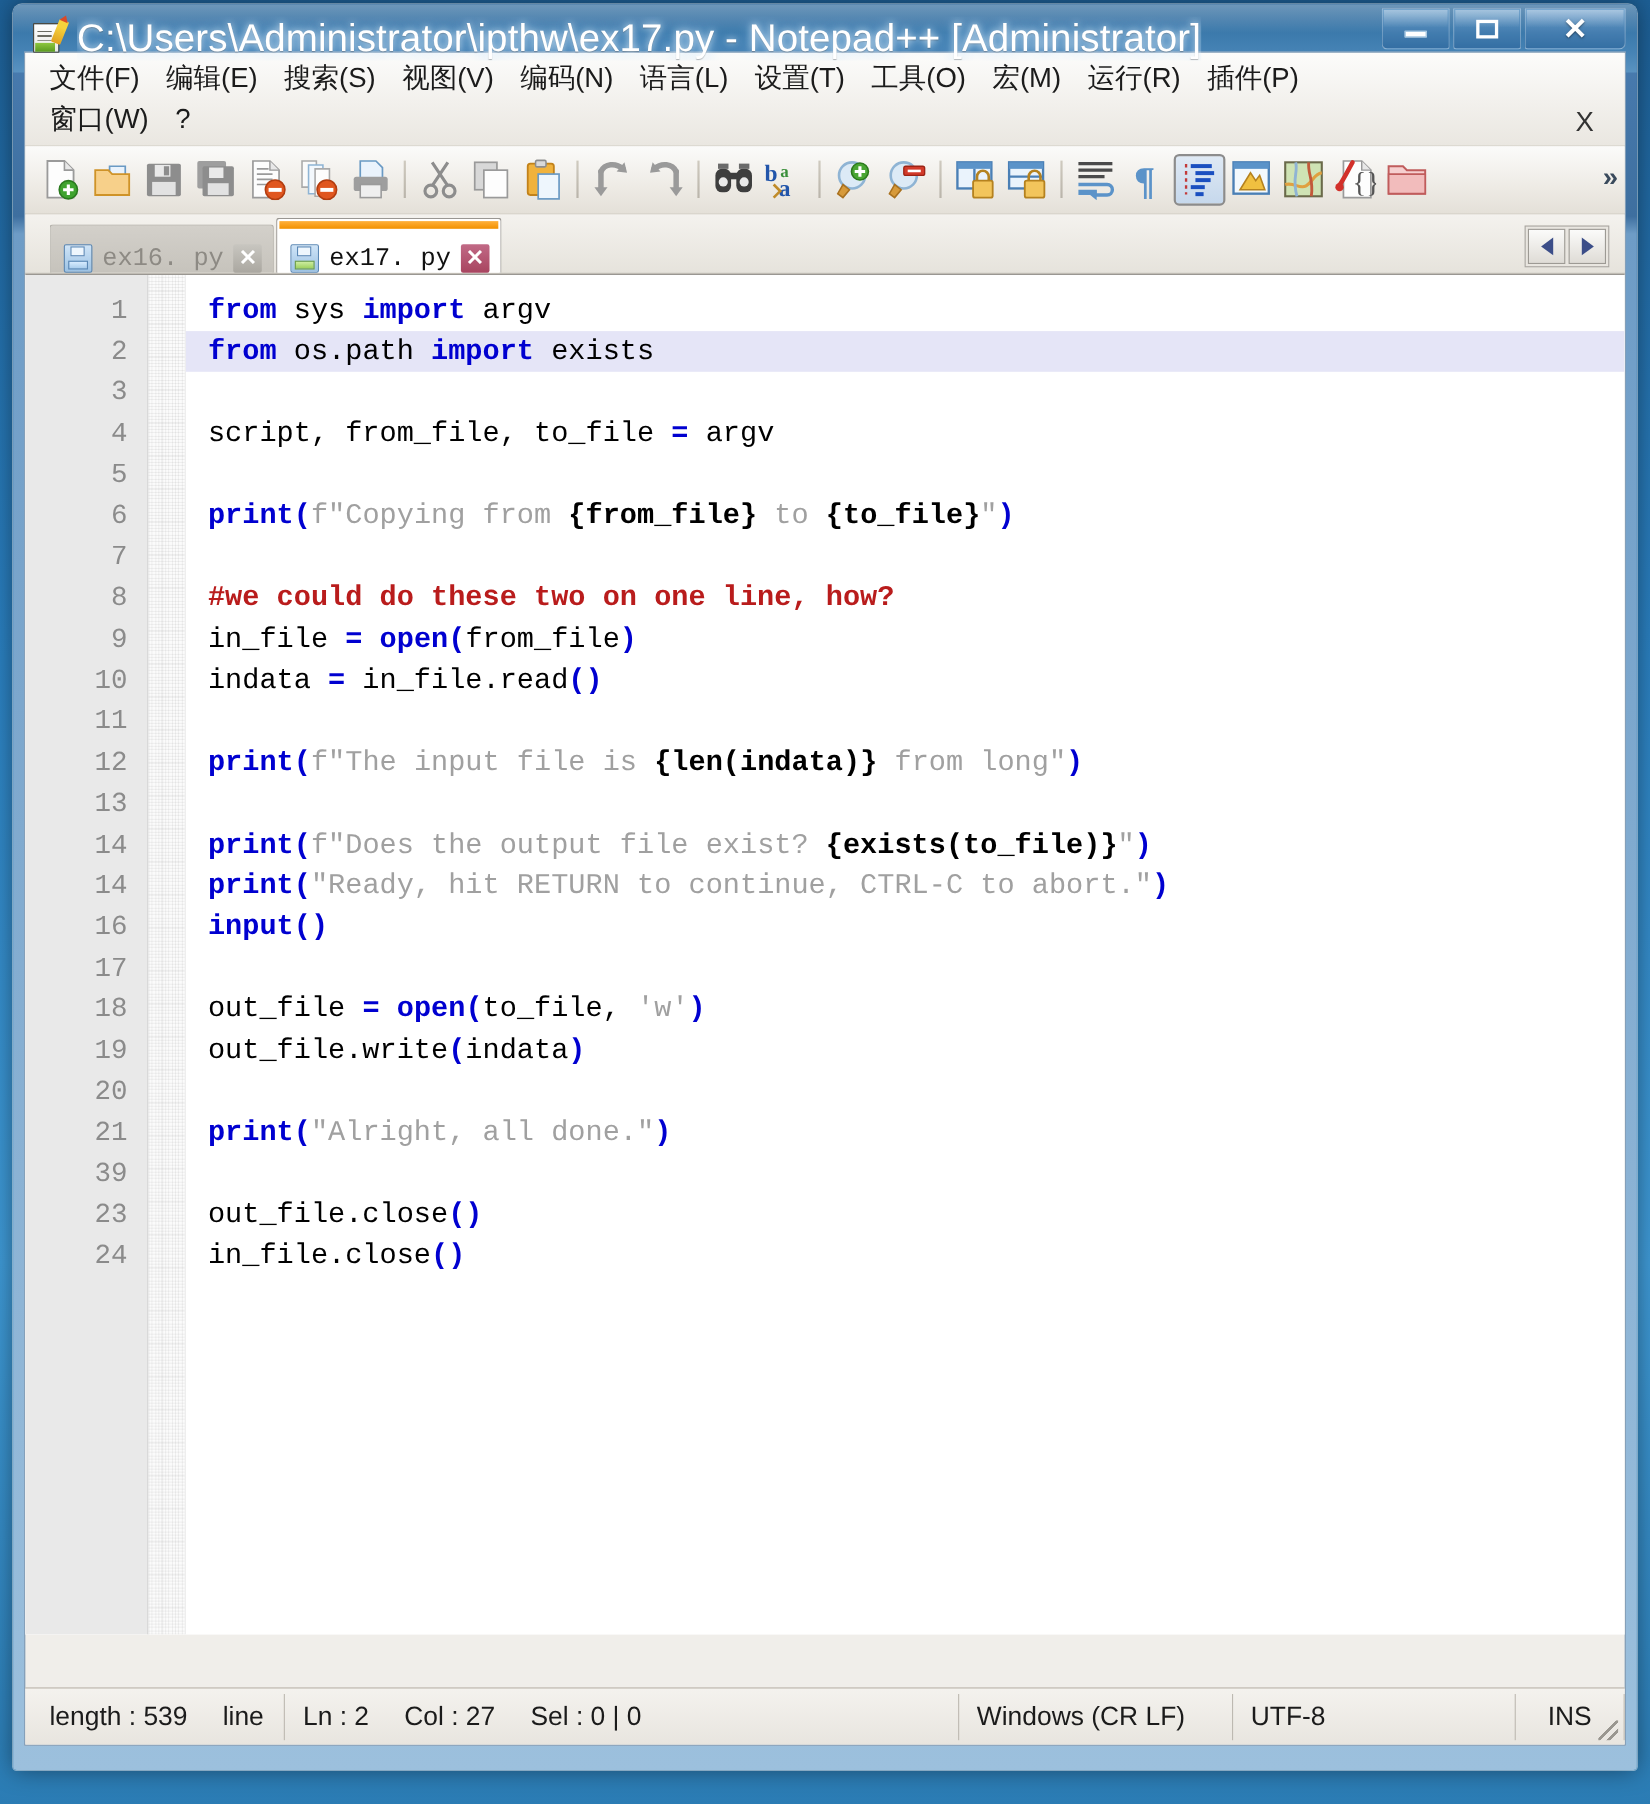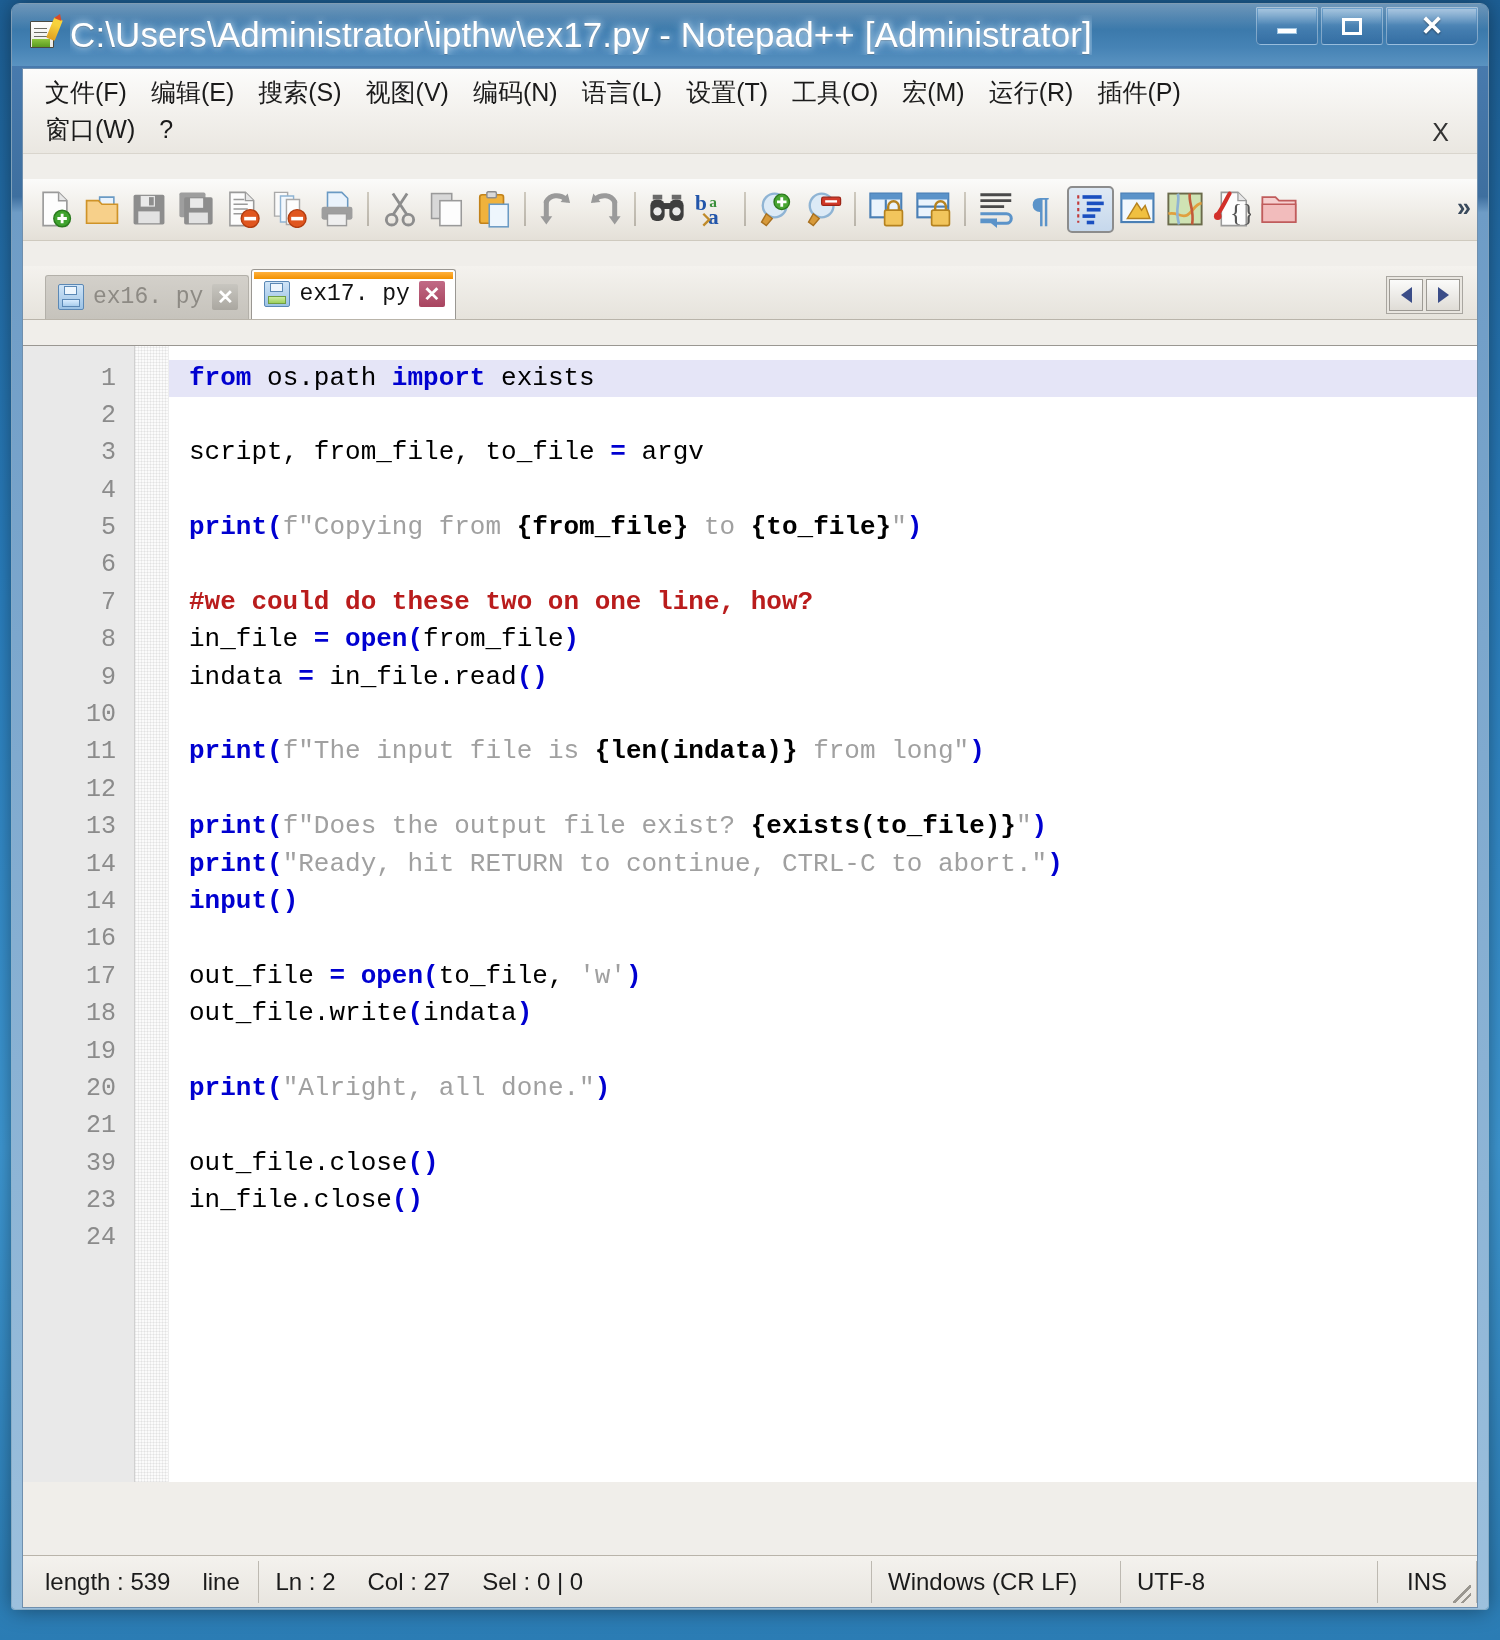--- a/index.html
+++ b/index.html
@@ -94,25 +94,25 @@
     content:""; position:absolute; left:1px; right:1px; top:1px; height:16px;
     background: linear-gradient(180deg, rgba(255,255,255,.38), rgba(255,255,255,0));
   }
   .gl-min { width: 20px; height: 6px; background:#ffffff; border:1px solid #9fc4e0; margin-top:10px; }
   .gl-max { width: 20px; height: 17px; border: 3px solid #ffffff; }
   .gl-close { color:#fff; font-size: 27px; font-weight: bold; line-height: 1;
               text-shadow: 0 1px 2px rgba(0,0,0,.5); font-family:"Liberation Sans",sans-serif;}
 
   
   #client {
-    position: absolute; left: 10px; top: 64px;
+    position: absolute; left: 10px; top: 43px;
     width: 1456px; height: 1540px;
     background: #f0eeea;
     border: 1px solid #6f8fae;
-    display: flex; flex-direction: column; gap: 25px;
+    display: flex; flex-direction: column;
   }
 
   
   #menubar {
     background: linear-gradient(180deg,#fcfcfb 0%,#f2f0ec 55%,#eae7e1 100%);
     padding: 6px 10px 4px 10px;
     border-bottom: 1px solid #d9d5cd;
     position: relative;
   }
   #menu-row1, #menu-row2 { display: flex; align-items: center; }
@@ -141,21 +141,21 @@
   .tbsep { width: 2px; height: 34px; background: linear-gradient(180deg,#cfcabf,#b9b4aa); margin: 0 7px; flex:0 0 auto;}
   #tb-overflow { position:absolute; right: 6px; top: 14px; font-size: 25px; color:#3a4a5c; font-weight:bold;}
 
   
   #tabbar {
     height: 54px; background: linear-gradient(180deg,#f4f2ee,#e6e3dc);
     display: flex; align-items: flex-end; padding-left: 22px;
     position: relative; border-bottom: 1px solid #b9b4aa;
   }
   .tab {
-    height: 44px; display: flex; align-items: center; gap: 9px;
+    height: 44px; display: flex; align-items: flex-end; gap: 9px;
     padding: 0 10px 0 12px; position: relative; margin-right: 2px;
     font-size: 23px; font-family: "Liberation Mono", monospace;
   }
   .tab.inactive {
     background: linear-gradient(180deg,#d3d0ca,#c6c3bc);
     color: #8d8a84; border: 1px solid #b3b0a9; border-bottom: none;
     border-radius: 3px 3px 0 0;
   }
   .tab.active {
     background: #ffffff; color: #111; height: 50px;
@@ -563,20 +563,21 @@
         <div>18</div>
         <div>19</div>
         <div>20</div>
         <div>21</div>
         <div>39</div>
         <div>23</div>
         <div>24</div>
       </div>
       <div id="foldmargin"></div>
       <div id="codearea">
+          <div class="cl"><span class="kw">from</span> sys <span class="kw">import</span> argv</div>
           <div class="cl hl"><span class="kw">from</span> os.path <span class="kw">import</span> exists</div>
           <div class="cl">&nbsp;</div>
           <div class="cl">script, from_file, to_file <span class="paren">=</span> argv</div>
           <div class="cl">&nbsp;</div>
           <div class="cl"><span class="fn">print</span><span class="paren">(</span><span class="str">f"</span><span class="str">Copying from </span><span class="bold">{from_file}</span><span class="str"> to </span><span class="bold">{to_file}</span><span class="str">"</span><span class="paren">)</span></div>
           <div class="cl">&nbsp;</div>
           <div class="cl"><span class="com">#we could do these two on one line, how?</span></div>
           <div class="cl">in_file <span class="paren">=</span> <span class="fn">open</span><span class="paren">(</span>from_file<span class="paren">)</span></div>
           <div class="cl">indata <span class="paren">=</span> in_file.read<span class="paren">(</span><span class="paren">)</span></div>
           <div class="cl">&nbsp;</div>

